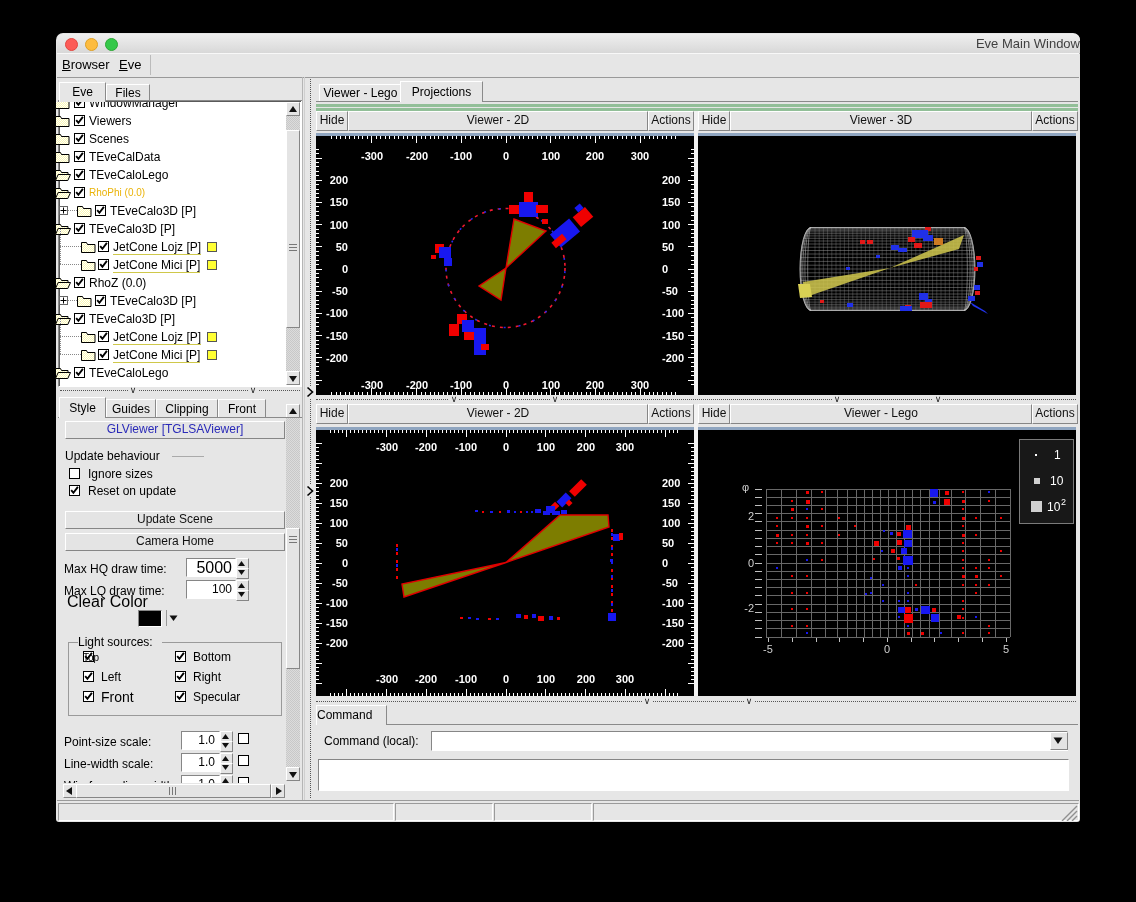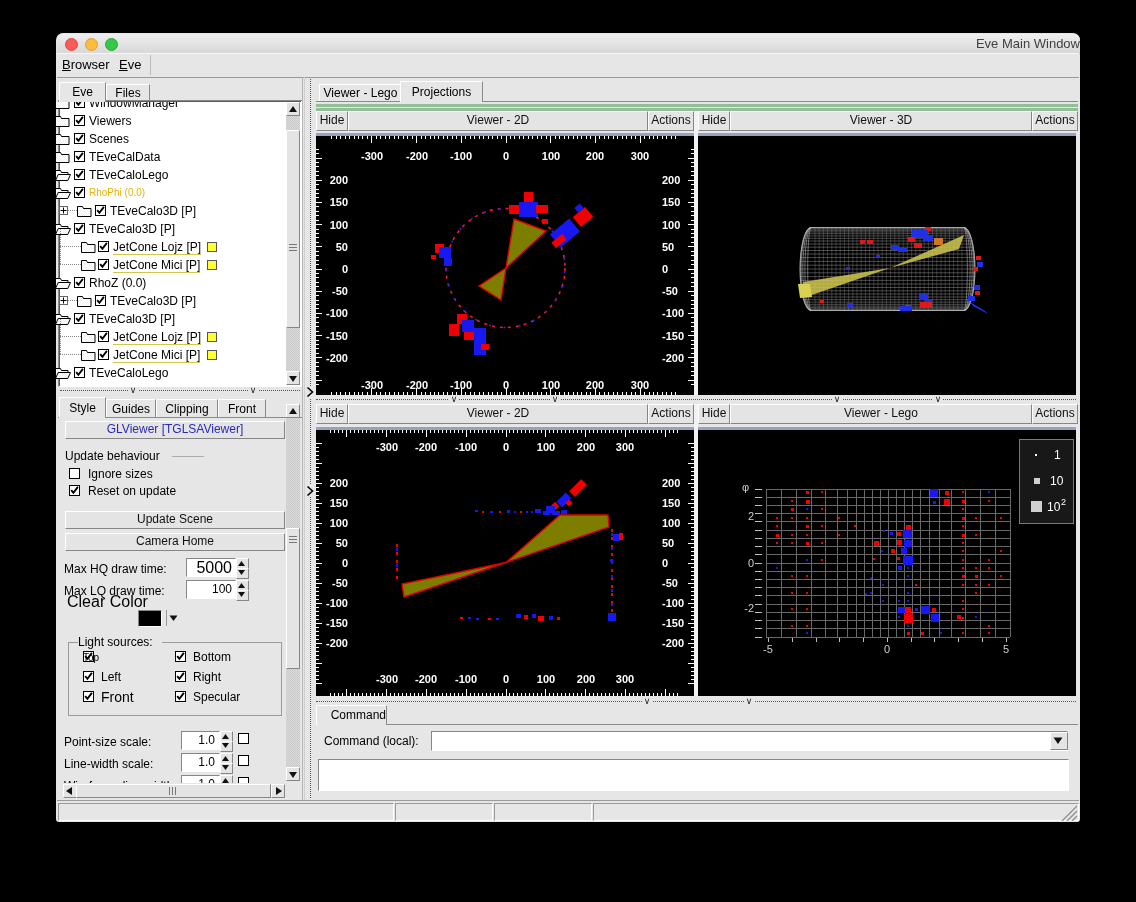--- a/index.html
+++ b/index.html
@@ -1593,21 +1593,21 @@
       <rect x="123" y="129" width="2" height="2" fill="#f00000"></rect>
       <rect x="140" y="87" width="2" height="2" fill="#f00000"></rect>
       <rect x="140" y="104" width="2" height="2" fill="#f00000"></rect>
       <rect x="156" y="95" width="2" height="2" fill="#f00000"></rect>
     </svg>
   </div>
 <div style="left:694px;top:404px;width:4px;height:292px;background:#f2f2f2;"></div>
 <div style="left:316px;top:701px;width:760px;height:1px;border-top:1px dotted #555;"></div>
 <div style="left:642px;top:698px;width:10px;height:7px;background:#e6e6e6;font-size:9px;line-height:7px;color:#222;text-align:center;">∨</div>
 <div style="left:744px;top:698px;width:10px;height:7px;background:#e6e6e6;font-size:9px;line-height:7px;color:#222;text-align:center;">∨</div>
-<div style="left:316px;top:705px;width:69px;height:19px;background:#e6e6e6;border:1px solid #8a8a8a;border-bottom:none;border-top-color:#fff;border-left-color:#fff;z-index:3;text-align:right;font-size:12px;line-height:19px;">Command</div>
+<div style="left:316px;top:705px;width:69px;height:19px;background:#e6e6e6;border:1px solid #8a8a8a;border-bottom:none;border-top-color:#fff;border-left-color:#fff;z-index:3;text-align:left;font-size:12px;line-height:19px;">Command</div>
 <div style="left:316px;top:724px;width:762px;height:1px;background:#8a8a8a;z-index:2;"></div>
 <div style="left:318px;top:725px;width:65px;height:1px;background:#e6e6e6;z-index:4;"></div>
 <div class="t" style="left:324px;top:733px;width:110px;height:16px;font-size:12px;line-height:16px;">Command (local):</div>
 <div style="left:431px;top:731px;width:635px;height:18px;background:#fff;border-top:1px solid #868686;border-left:1px solid #868686;border-right:1px solid #fff;border-bottom:1px solid #fff;"></div>
 <div style="left:1050px;top:732px;width:16px;height:16px;background:#e4e4e4;border-top:1px solid #fff;border-left:1px solid #fff;border-right:1px solid #868686;border-bottom:1px solid #868686;text-align:center;line-height:14px;font-size:12px;color:#111;">
     <svg width="10" height="7" viewBox="0 0 10 7" style="left:2px;top:4px">
       <path d="M5 7 L0.5 0.5 H9.5 Z" fill="#111"></path>
     </svg>
   </div>
 <div style="left:318px;top:759px;width:749px;height:30px;background:#fff;border-top:1px solid #868686;border-left:1px solid #868686;border-right:1px solid #fff;border-bottom:1px solid #fff;"></div>

